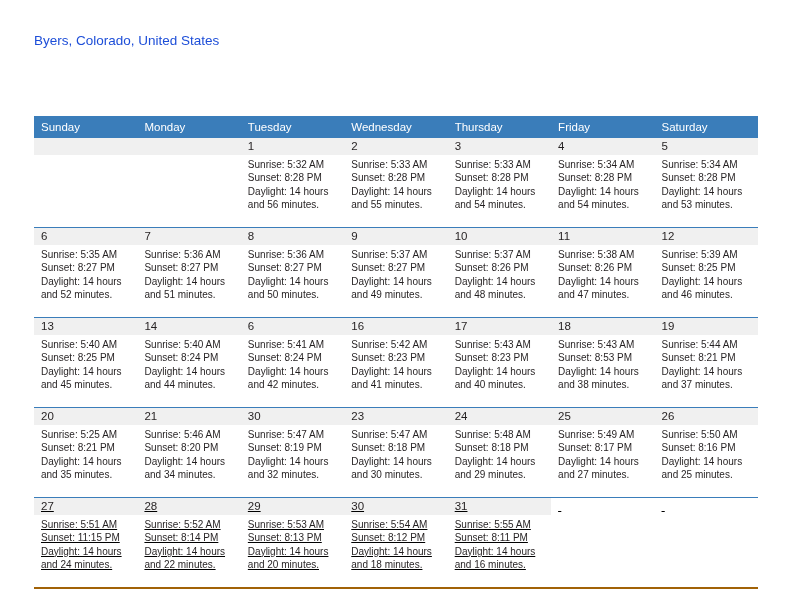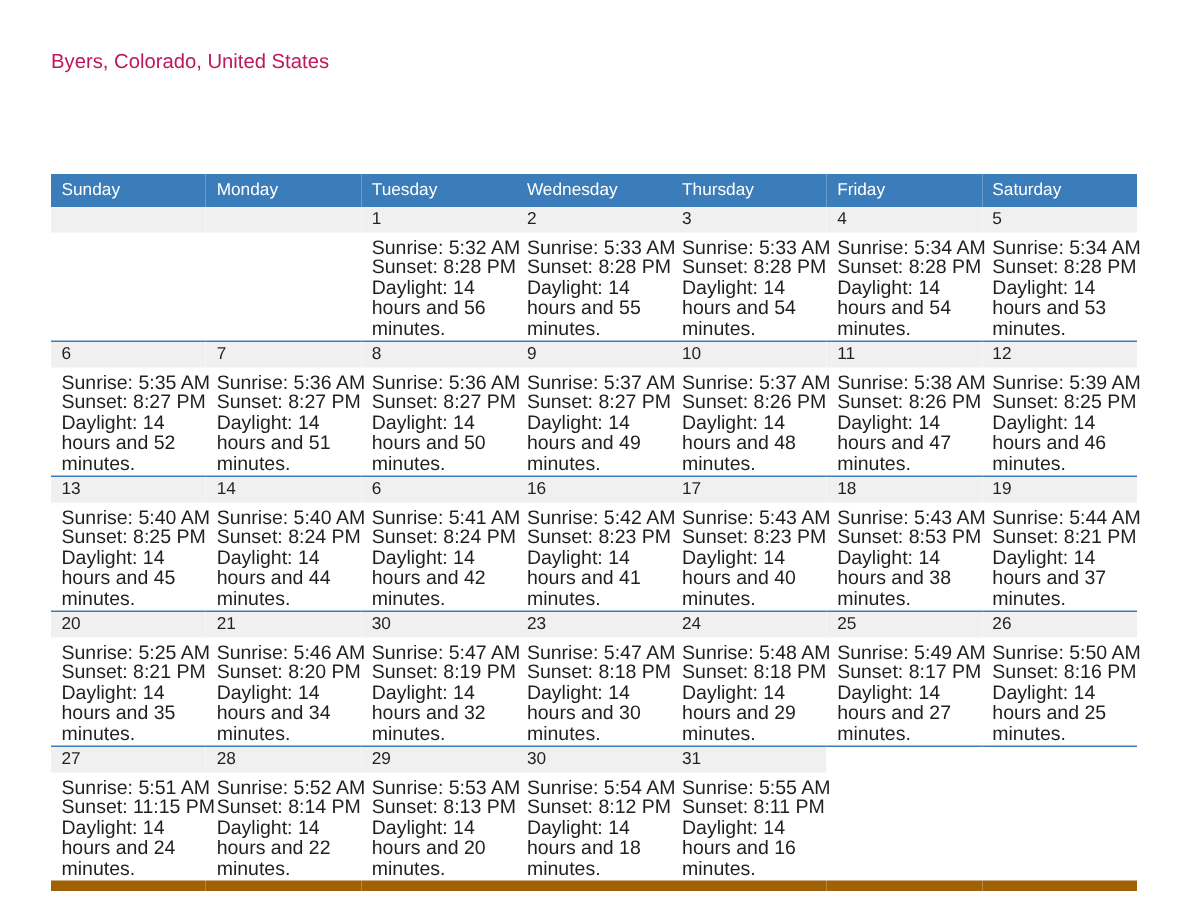--- a/index.html
+++ b/index.html
@@ -71,21 +71,21 @@
     padding-top: 0px;
   }
   .cal-title {
     font-size: 27px;
     color: #231f20;
     line-height: 32px;
     white-space: nowrap;
   }
   .cal-subtitle {
     font-size: 13.5px;
-    color: #be185d;
+    color: #1d4ed8;
     line-height: 18px;
     margin-top: 10px;
     white-space: nowrap;
   }
 
   
   .cal {
     width: 724px;
     border-collapse: collapse;
     table-layout: fixed;
@@ -105,41 +105,42 @@
   .cal td {
     width: 103.4px;
     height: 89px;
     vertical-align: top;
     padding: 0;
     border: none;
     border-bottom: 1px solid #3a7dba;
     background: #ffffff;
   }
   .cal tr.week-row:last-child td {
-    border-bottom: 7px solid #a16207;
+    border-bottom: 2px solid #a16207;
+    text-decoration: underline;
   }
   .daynum {
     display: block;
     background: #f0f0f0;
     height: 17px;
     line-height: 17px;
     font-size: 11.5px;
     color: #231f20;
     padding: 0 0 0 7px;
   }
   td.empty .daynum {
     background: #f0f0f0;
     color: transparent;
   }
   td.blank .daynum {
     background: #ffffff;
   }
   .info {
     padding: 3px 5px 0 7px;
-    font-size: 13px;
+    font-size: 10px;
     line-height: 13.4px;
     color: #231f20;
   }
   .info div {
     white-space: nowrap;
   }
   .info .daylight {
     white-space: normal;
   }
 </style>

